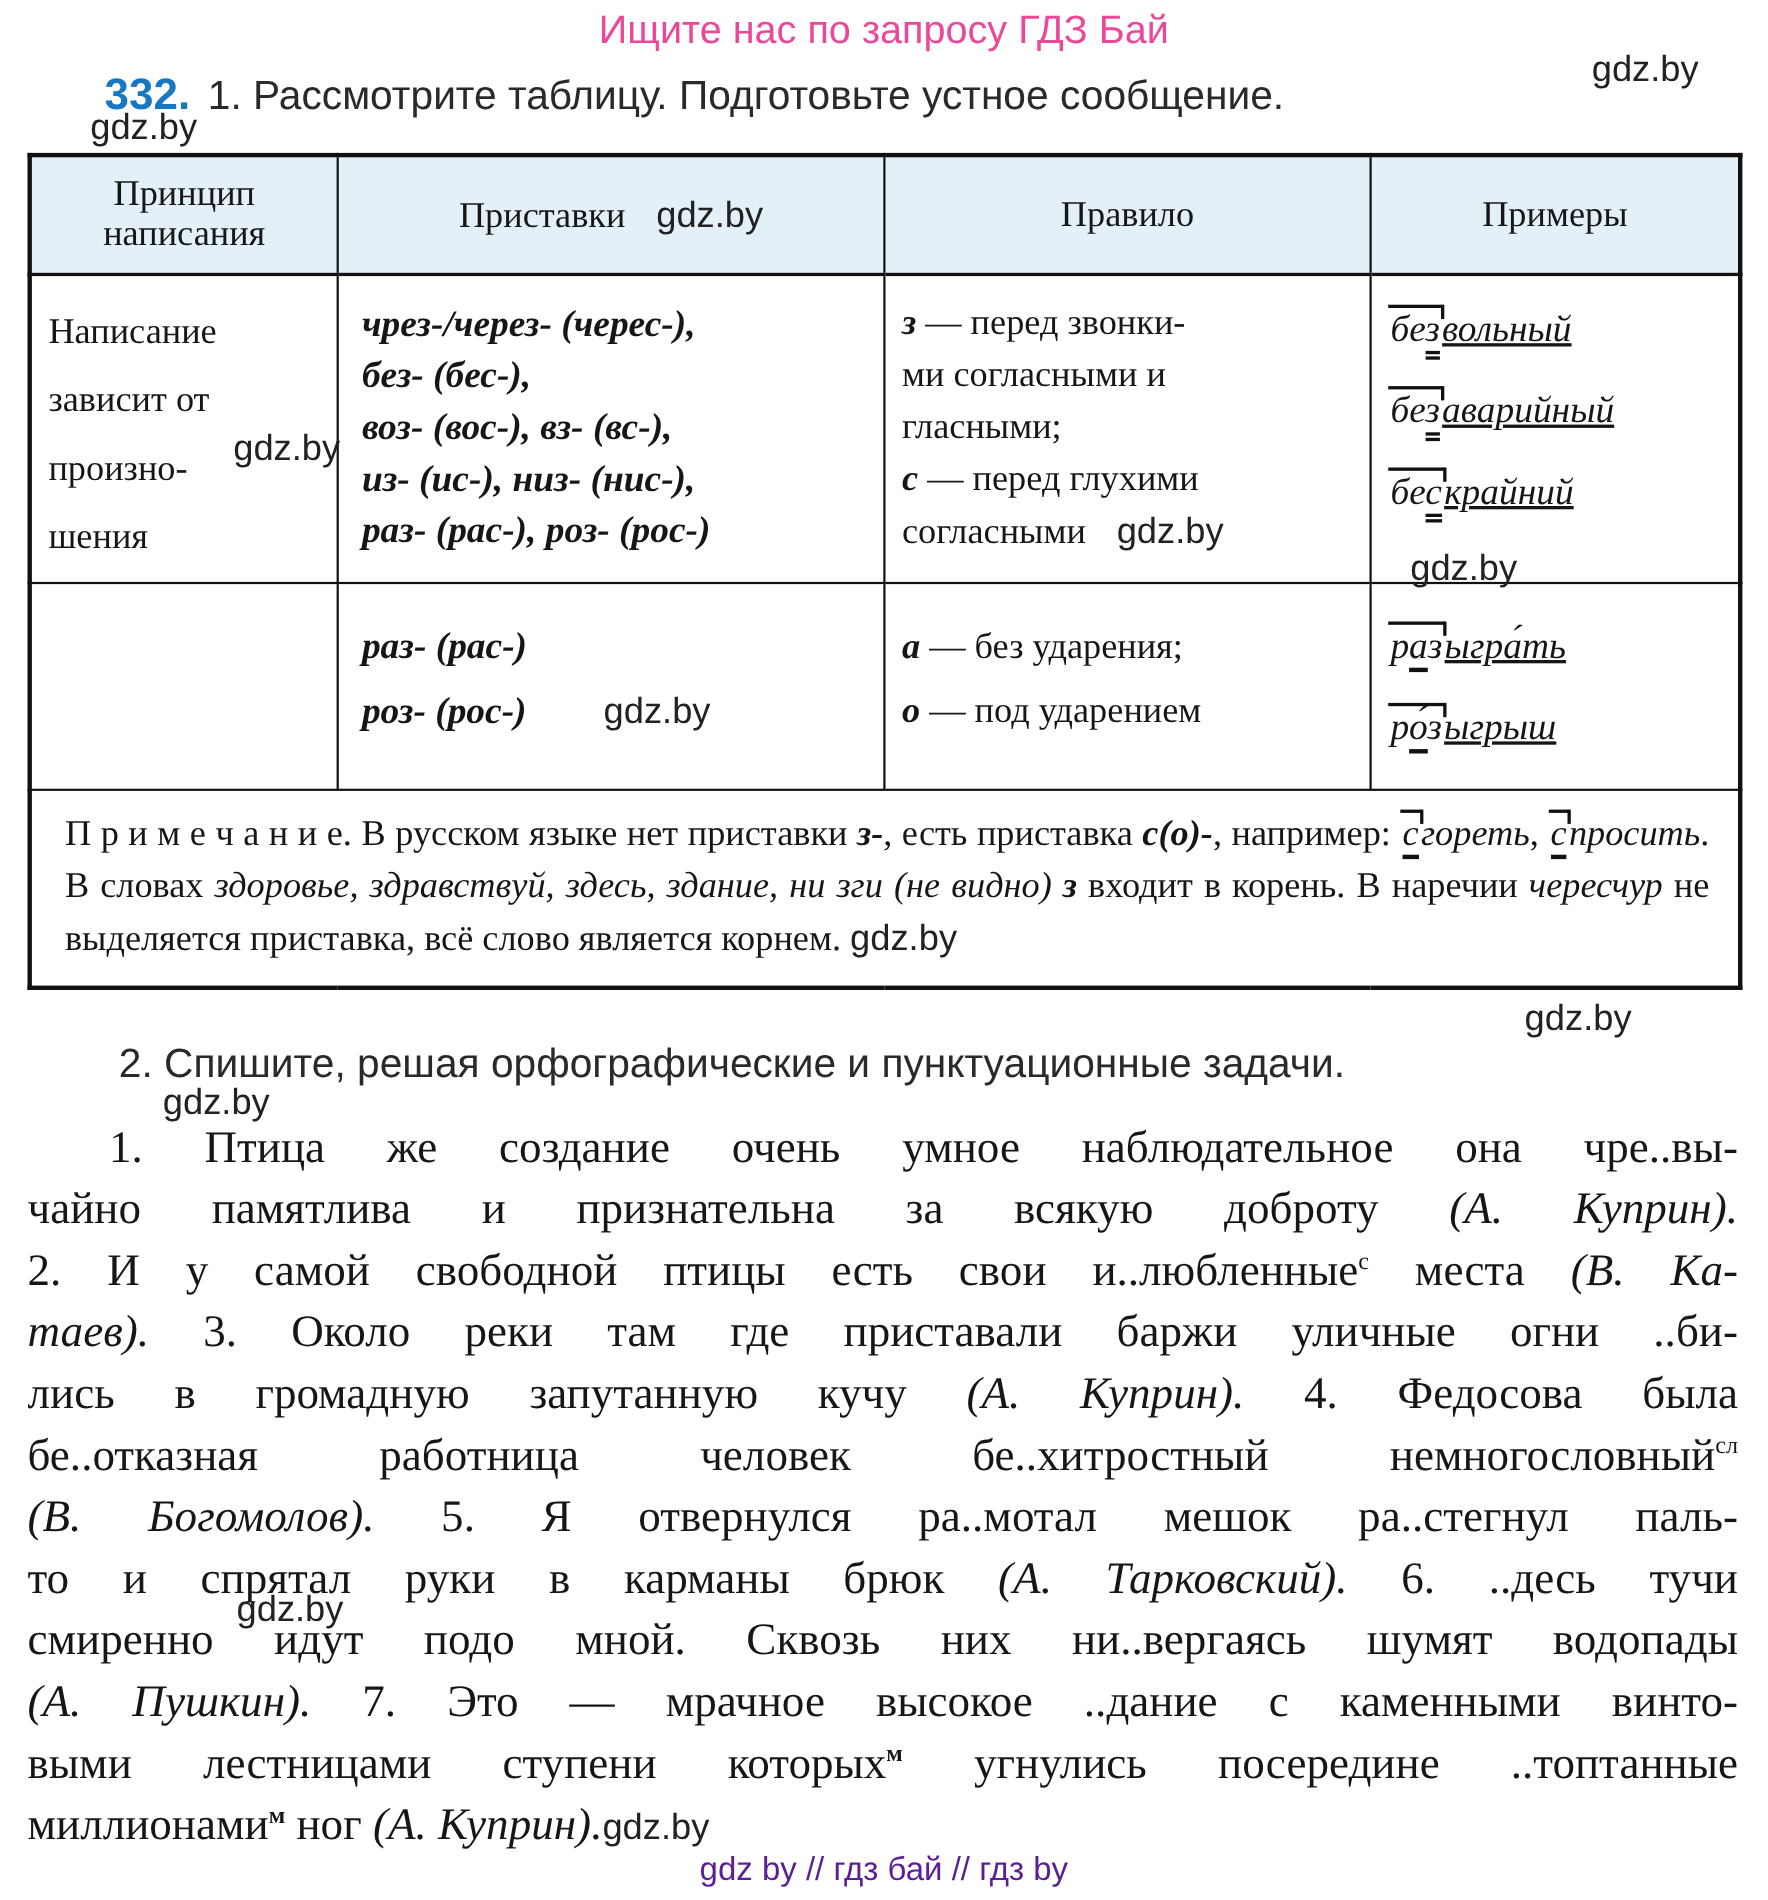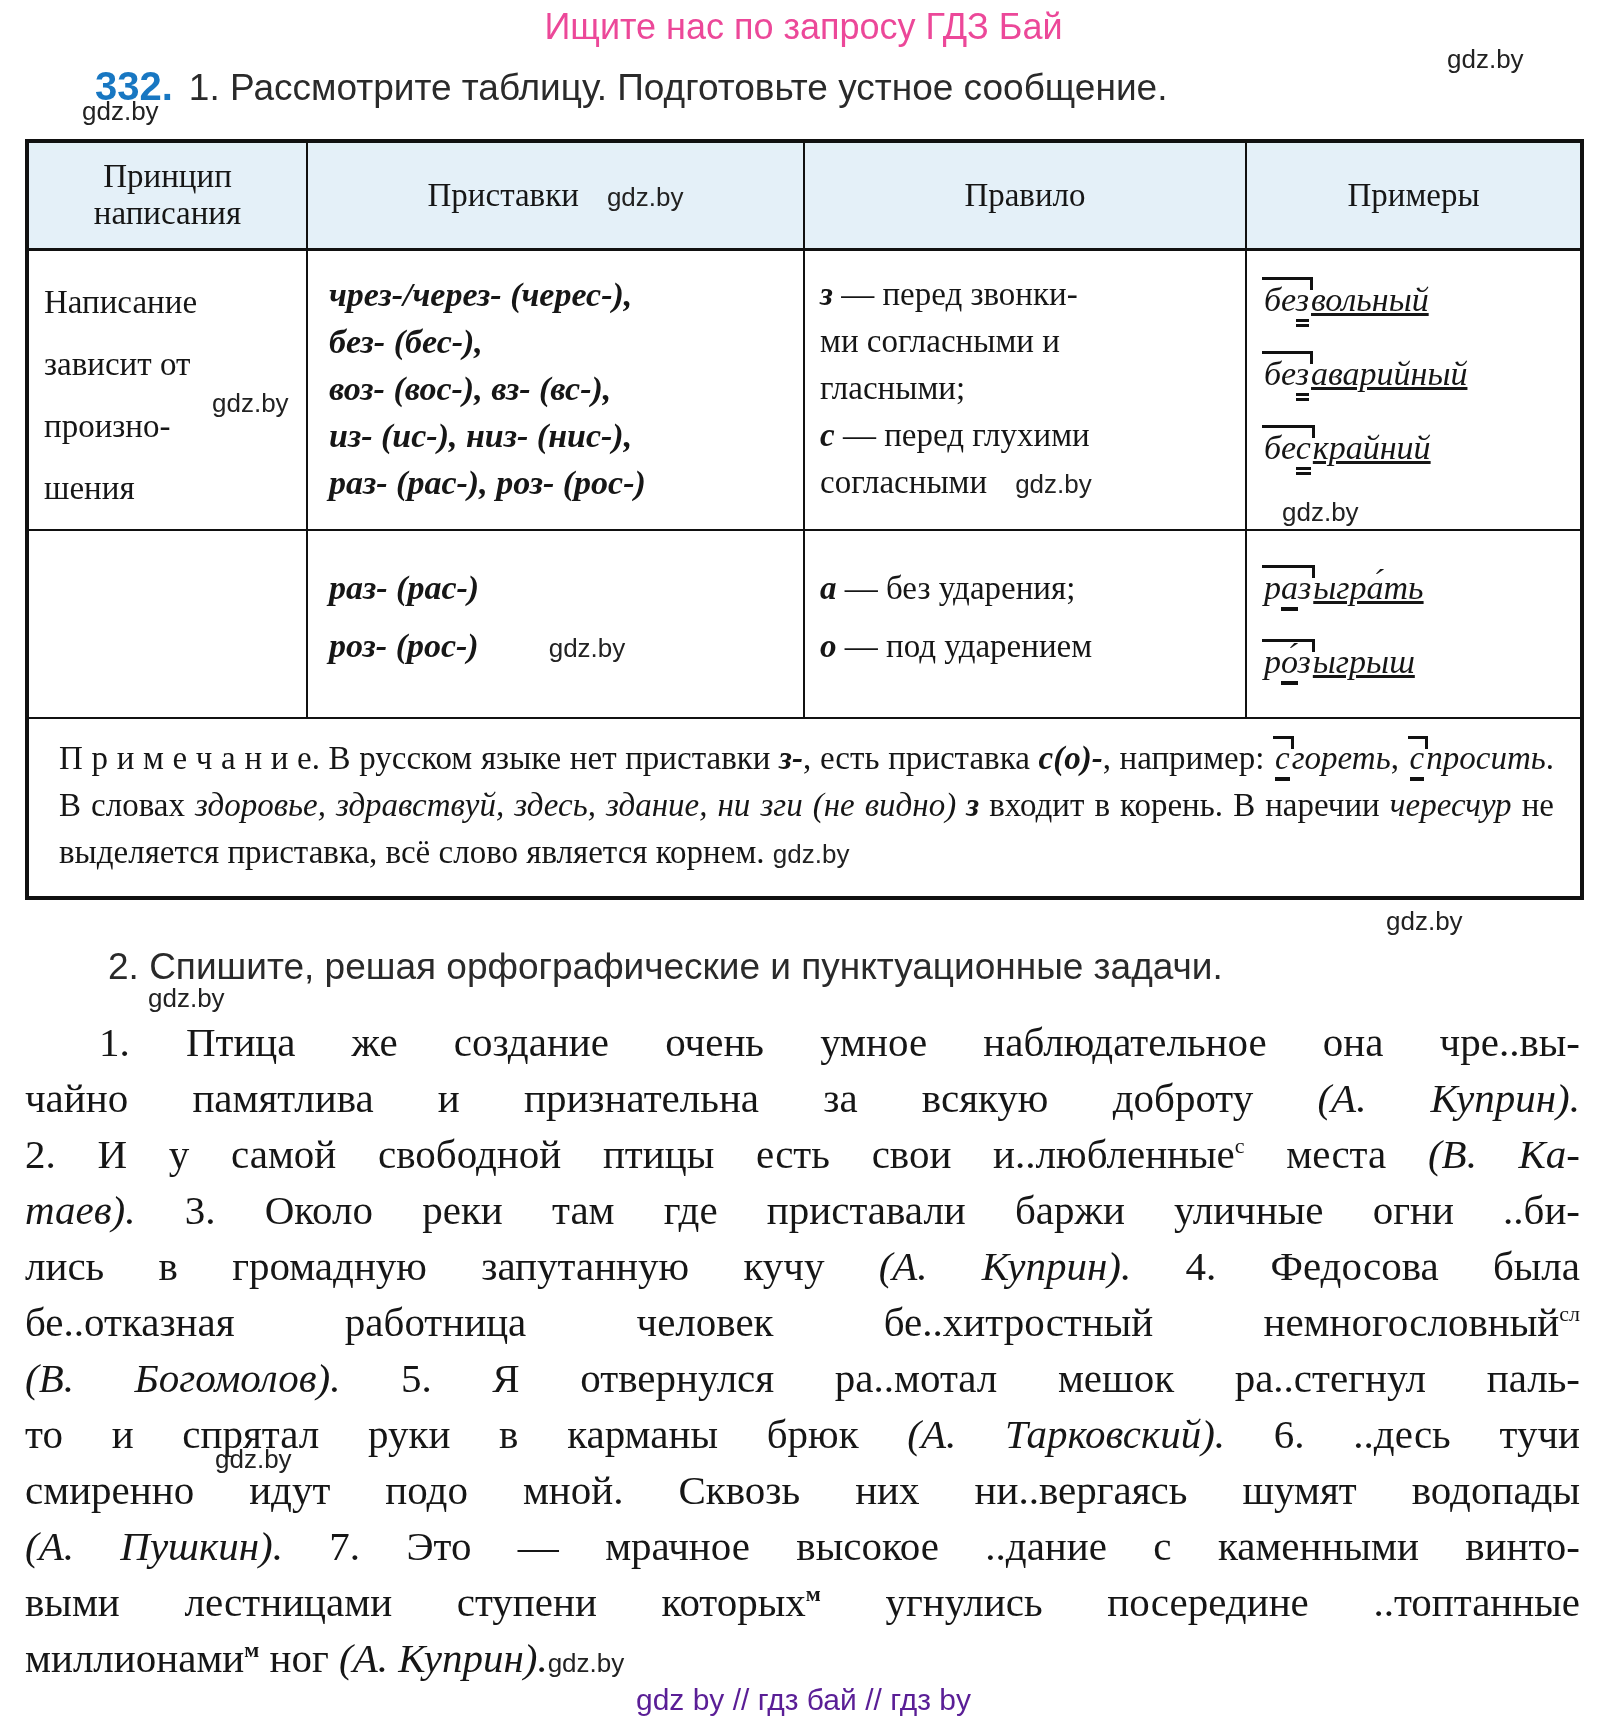--- a/index.html
+++ b/index.html
@@ -11,21 +11,21 @@
   .promo {
     padding-top:6px; text-align:center;
     font-family:"Liberation Sans", sans-serif; font-size:36px; color:#ec4899;
   }
   .taskline {
     margin:16px 0 0 95px; font-family:"Liberation Sans", sans-serif;
     font-size:37px; color:#2a2a2a;
   }
   .exnum { color:#1877c2; font-weight:bold; font-size:40px; margin-right:16px; }
   .wm {
-    font-family:"Liberation Sans", sans-serif; font-size:26px; color:#222;
+    font-family:"Liberation Sans", sans-serif; font-size:33px; color:#222;
     font-style:normal; font-weight:normal; letter-spacing:0;
   }
   .wm-abs { position:absolute; }
   .wmi { margin-left:28px; }
   .wml { margin-left:70px; }
 
   table.rules {
     margin:30px 0 0 25px; width:1555px; border-collapse:collapse;
     border:4px solid #111; table-layout:fixed;
   }

